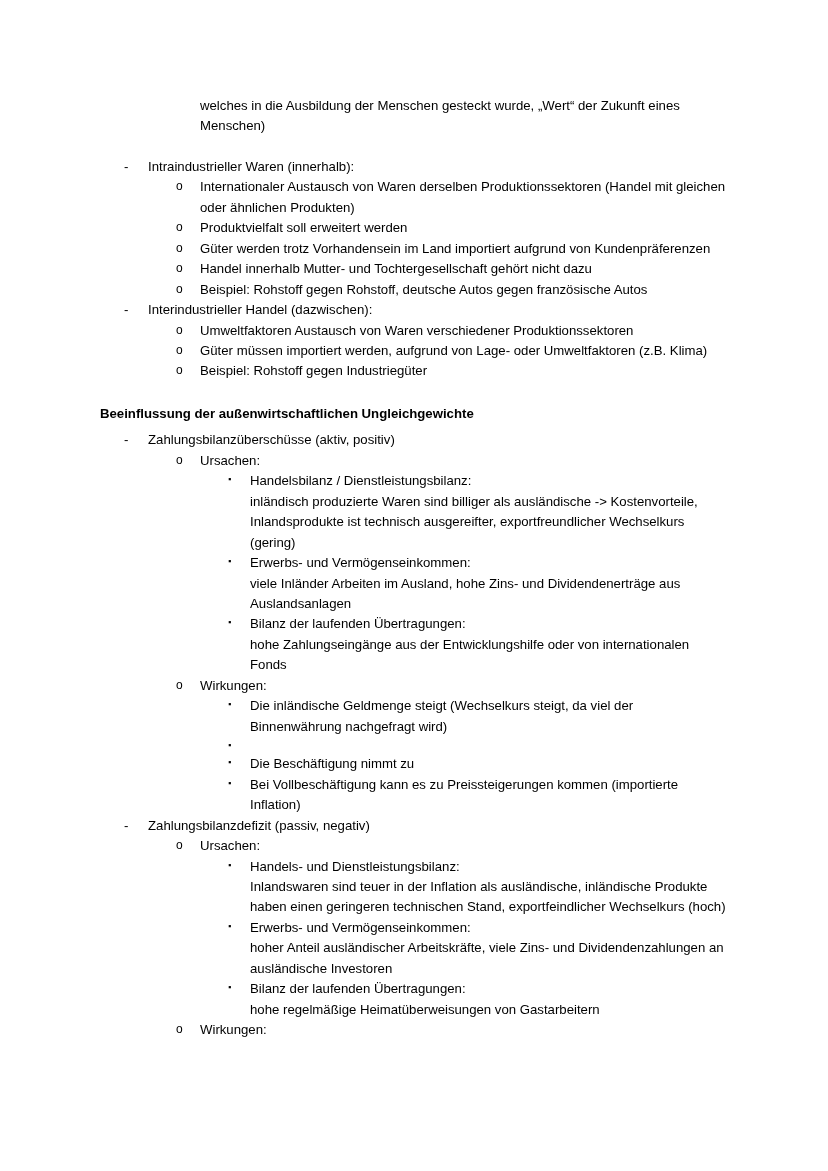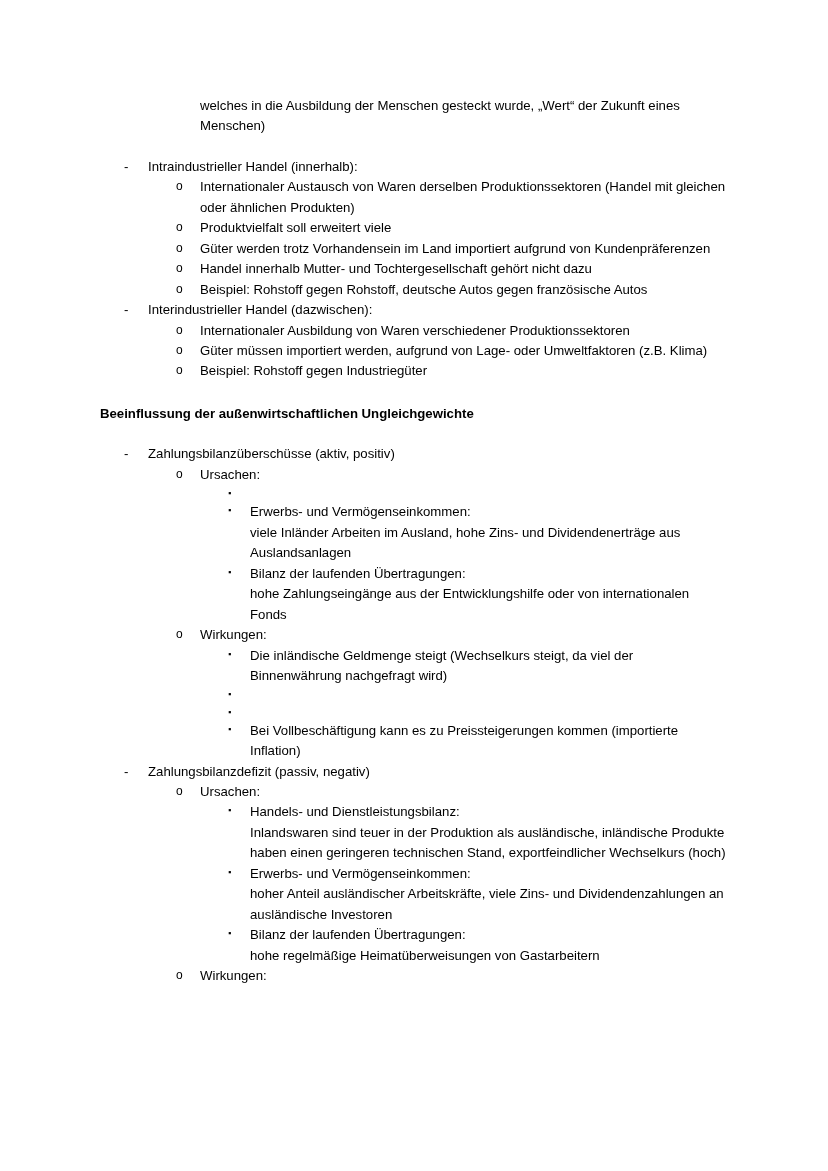--- a/index.html
+++ b/index.html
@@ -61,69 +61,69 @@
   .lvl3 .marker {
     width: 22px;
     margin-left: 128px;
     font-size: 9px;
     line-height: 1.9;
   }
 
   .heading {
     font-weight: bold;
     margin-top: 22px;
-    margin-bottom: 20px;
+    margin-bottom: 6px;
   }
   .gap-md { height: 20px; }
   .nowrap-block { white-space: normal; }
 </style>
 </head>
 <body>
 
 <div class="page">
   <div class="doc">
 
     <div class="row lvl-cont">
       <div class="txt">welches in die Ausbildung der Menschen gesteckt wurde, „Wert“ der Zukunft eines Menschen)</div>
     </div>
 
     <div class="gap-md"></div>
 
     <div class="row lvl1">
       <div class="marker">-</div>
-      <div class="txt">Intraindustrieller Handel (innerhalb):</div>
+      <div class="txt">Intraindustrieller Waren (innerhalb):</div>
     </div>
     <div class="row lvl2">
       <div class="marker">o</div>
       <div class="txt">Internationaler Austausch von Waren derselben Produktionssektoren (Handel mit gleichen oder ähnlichen Produkten)</div>
     </div>
     <div class="row lvl2">
       <div class="marker">o</div>
-      <div class="txt">Produktvielfalt soll erweitert viele</div>
+      <div class="txt">Produktvielfalt soll erweitert werden</div>
     </div>
     <div class="row lvl2">
       <div class="marker">o</div>
       <div class="txt">Güter werden trotz Vorhandensein im Land importiert aufgrund von Kundenpräferenzen</div>
     </div>
     <div class="row lvl2">
       <div class="marker">o</div>
       <div class="txt">Handel innerhalb Mutter- und Tochtergesellschaft gehört nicht dazu</div>
     </div>
     <div class="row lvl2">
       <div class="marker">o</div>
       <div class="txt">Beispiel: Rohstoff gegen Rohstoff, deutsche Autos gegen französische Autos</div>
     </div>
 
     <div class="row lvl1">
       <div class="marker">-</div>
       <div class="txt">Interindustrieller Handel (dazwischen):</div>
     </div>
     <div class="row lvl2">
       <div class="marker">o</div>
-      <div class="txt">Internationaler Ausbildung von Waren verschiedener Produktionssektoren</div>
+      <div class="txt">Umweltfaktoren Austausch von Waren verschiedener Produktionssektoren</div>
     </div>
     <div class="row lvl2">
       <div class="marker">o</div>
       <div class="txt">Güter müssen importiert werden, aufgrund von Lage- oder Umweltfaktoren (z.B. Klima)</div>
     </div>
     <div class="row lvl2">
       <div class="marker">o</div>
       <div class="txt">Beispiel: Rohstoff gegen Industriegüter</div>
     </div>
 
@@ -132,20 +132,22 @@
     <div class="row lvl1">
       <div class="marker">-</div>
       <div class="txt">Zahlungsbilanzüberschüsse (aktiv, positiv)</div>
     </div>
     <div class="row lvl2">
       <div class="marker">o</div>
       <div class="txt">Ursachen:</div>
     </div>
     <div class="row lvl3">
       <div class="marker">▪</div>
+      <div class="txt nowrap-block" style="white-space: pre-line;">Handelsbilanz / Dienstleistungsbilanz:
+inländisch produzierte Waren sind billiger als ausländische -&gt; Kostenvorteile, Inlandsprodukte ist technisch ausgereifter, exportfreundlicher Wechselkurs (gering)</div>
     </div>
     <div class="row lvl3">
       <div class="marker">▪</div>
       <div class="txt" style="white-space: pre-line;">Erwerbs- und Vermögenseinkommen:
 viele Inländer Arbeiten im Ausland, hohe Zins- und Dividendenerträge aus Auslandsanlagen</div>
     </div>
     <div class="row lvl3">
       <div class="marker">▪</div>
       <div class="txt" style="white-space: pre-line;">Bilanz der laufenden Übertragungen:
 hohe Zahlungseingänge aus der Entwicklungshilfe oder von internationalen Fonds</div>
@@ -156,38 +158,39 @@
     </div>
     <div class="row lvl3">
       <div class="marker">▪</div>
       <div class="txt">Die inländische Geldmenge steigt (Wechselkurs steigt, da viel der Binnenwährung nachgefragt wird)</div>
     </div>
     <div class="row lvl3">
       <div class="marker">▪</div>
     </div>
     <div class="row lvl3">
       <div class="marker">▪</div>
+      <div class="txt">Die Beschäftigung nimmt zu</div>
     </div>
     <div class="row lvl3">
       <div class="marker">▪</div>
       <div class="txt">Bei Vollbeschäftigung kann es zu Preissteigerungen kommen (importierte Inflation)</div>
     </div>
 
     <div class="row lvl1">
       <div class="marker">-</div>
       <div class="txt">Zahlungsbilanzdefizit (passiv, negativ)</div>
     </div>
     <div class="row lvl2">
       <div class="marker">o</div>
       <div class="txt">Ursachen:</div>
     </div>
     <div class="row lvl3">
       <div class="marker">▪</div>
       <div class="txt" style="white-space: pre-line;">Handels- und Dienstleistungsbilanz:
-Inlandswaren sind teuer in der Produktion als ausländische, inländische Produkte haben einen geringeren technischen Stand, exportfeindlicher Wechselkurs (hoch)</div>
+Inlandswaren sind teuer in der Inflation als ausländische, inländische Produkte haben einen geringeren technischen Stand, exportfeindlicher Wechselkurs (hoch)</div>
     </div>
     <div class="row lvl3">
       <div class="marker">▪</div>
       <div class="txt" style="white-space: pre-line;">Erwerbs- und Vermögenseinkommen:
 hoher Anteil ausländischer Arbeitskräfte, viele Zins- und Dividendenzahlungen an ausländische Investoren</div>
     </div>
     <div class="row lvl3">
       <div class="marker">▪</div>
       <div class="txt" style="white-space: pre-line;">Bilanz der laufenden Übertragungen:
 hohe regelmäßige Heimatüberweisungen von Gastarbeitern</div>

